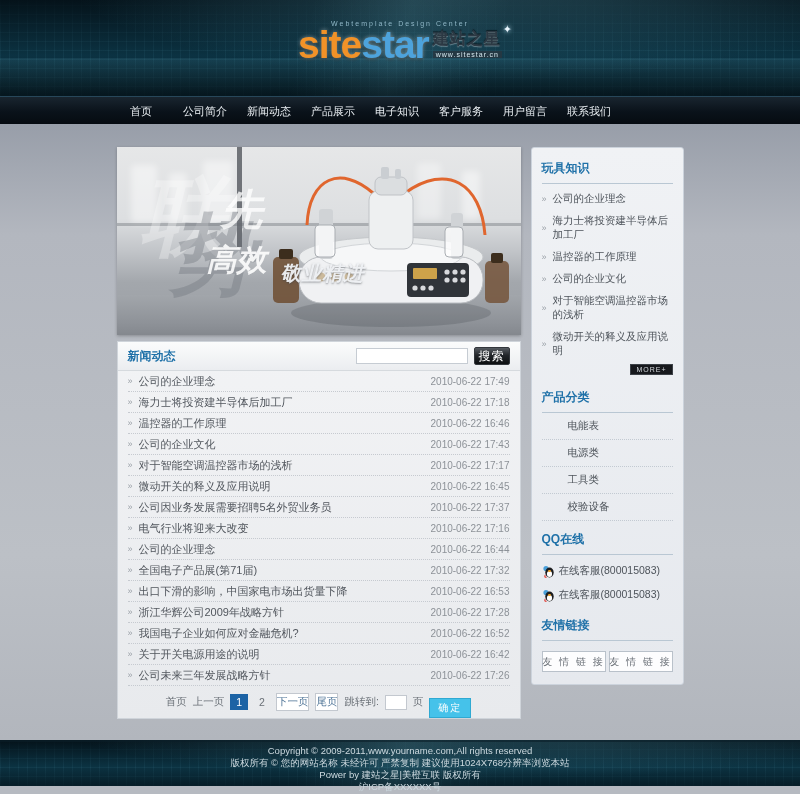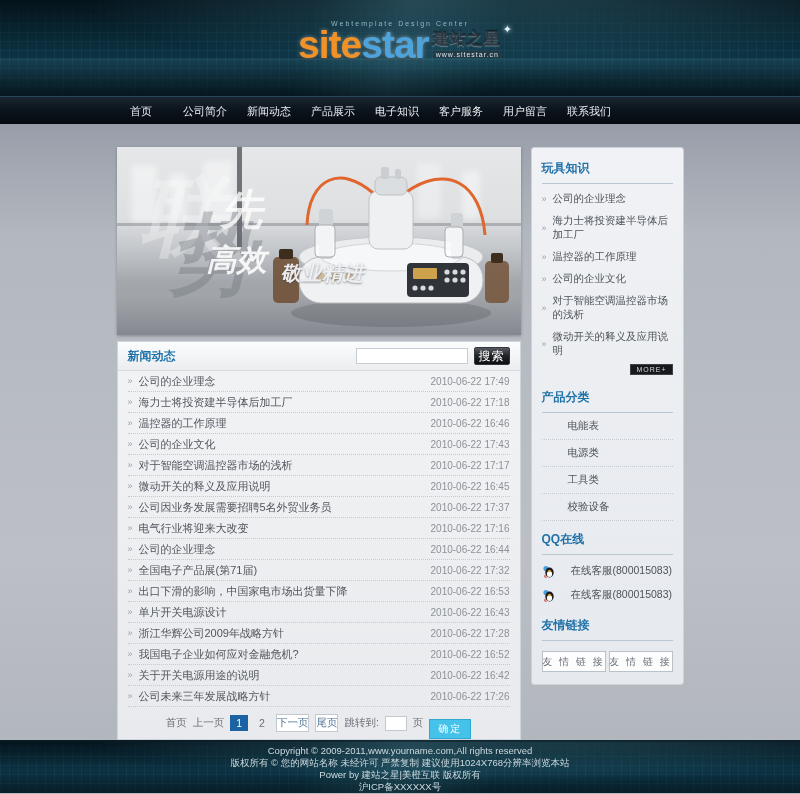--- a/index.html
+++ b/index.html
@@ -107,29 +107,29 @@
   .side-heading { color:#1f71a8; font-weight:bold; font-size:12px; padding:10px 0 6px;
     border-bottom:1px solid #b9c7d3; }
   .side-list { padding-top:4px; }
   .side-item { display:flex; align-items:center; font-size:10.5px; color:#4e545b;
     padding:4px 0; cursor:pointer; }
   .more-btn { display:block; margin:2px 0 4px auto; width:max-content; background:#17191d;
     color:#d4d8dc; font-size:7px; padding:1px 5px; border:1px solid #3c4147; cursor:pointer;
     letter-spacing:1px; }
   .cat-item { display:block; font-size:10.5px; color:#4e545b; padding:6px 0 6px 26px;
     border-bottom:1px dotted #c3cad2; cursor:pointer; }
-  .qq-row { display:flex; align-items:center; gap:16px; font-size:10.5px; color:#4e545b;
+  .qq-row { display:flex; align-items:center; gap:4px; font-size:10.5px; color:#4e545b;
     padding:5px 0; cursor:pointer; }
   .link-row { display:flex; justify-content:space-between; padding-top:10px; }
   .link-btn { width:64px; height:21px; background:#fdfdfe; border:1px solid #b9c1ca;
     color:#686e75; font-size:10px; letter-spacing:2px; cursor:pointer;
     display:flex; align-items:center; justify-content:center; white-space:nowrap; }
 
   
-  .site-footer { height:53px; text-align:center; padding-top:5px; position:relative; }
+  .site-footer { height:46px; text-align:center; padding-top:5px; position:relative; }
   .site-footer::before { content:""; position:absolute; top:0; left:0; right:0; height:2px;
     background:rgba(10,30,40,0.6); }
   .foot-line { font-size:9.5px; color:#ccd9df; line-height:12px; }
 </style>
 </head>
 <body>
 
 <div class="page-root">
 
   <div class="site-header tealgrid">
@@ -273,25 +273,20 @@
                 <span class="news-link">全国电子产品展(第71届)</span>
                 <span class="news-date">2010-06-22 17:32</span>
               </div>
             <div class="news-row">
                 <span class="arrow"></span>
                 <span class="news-link">出口下滑的影响，中国家电市场出货量下降</span>
                 <span class="news-date">2010-06-22 16:53</span>
               </div>
             <div class="news-row">
                 <span class="arrow"></span>
-                <span class="news-link">单片开关电源设计</span>
-                <span class="news-date">2010-06-22 16:43</span>
-              </div>
-            <div class="news-row">
-                <span class="arrow"></span>
                 <span class="news-link">浙江华辉公司2009年战略方针</span>
                 <span class="news-date">2010-06-22 17:28</span>
               </div>
             <div class="news-row">
                 <span class="arrow"></span>
                 <span class="news-link">我国电子企业如何应对金融危机?</span>
                 <span class="news-date">2010-06-22 16:52</span>
               </div>
             <div class="news-row">
                 <span class="arrow"></span>

